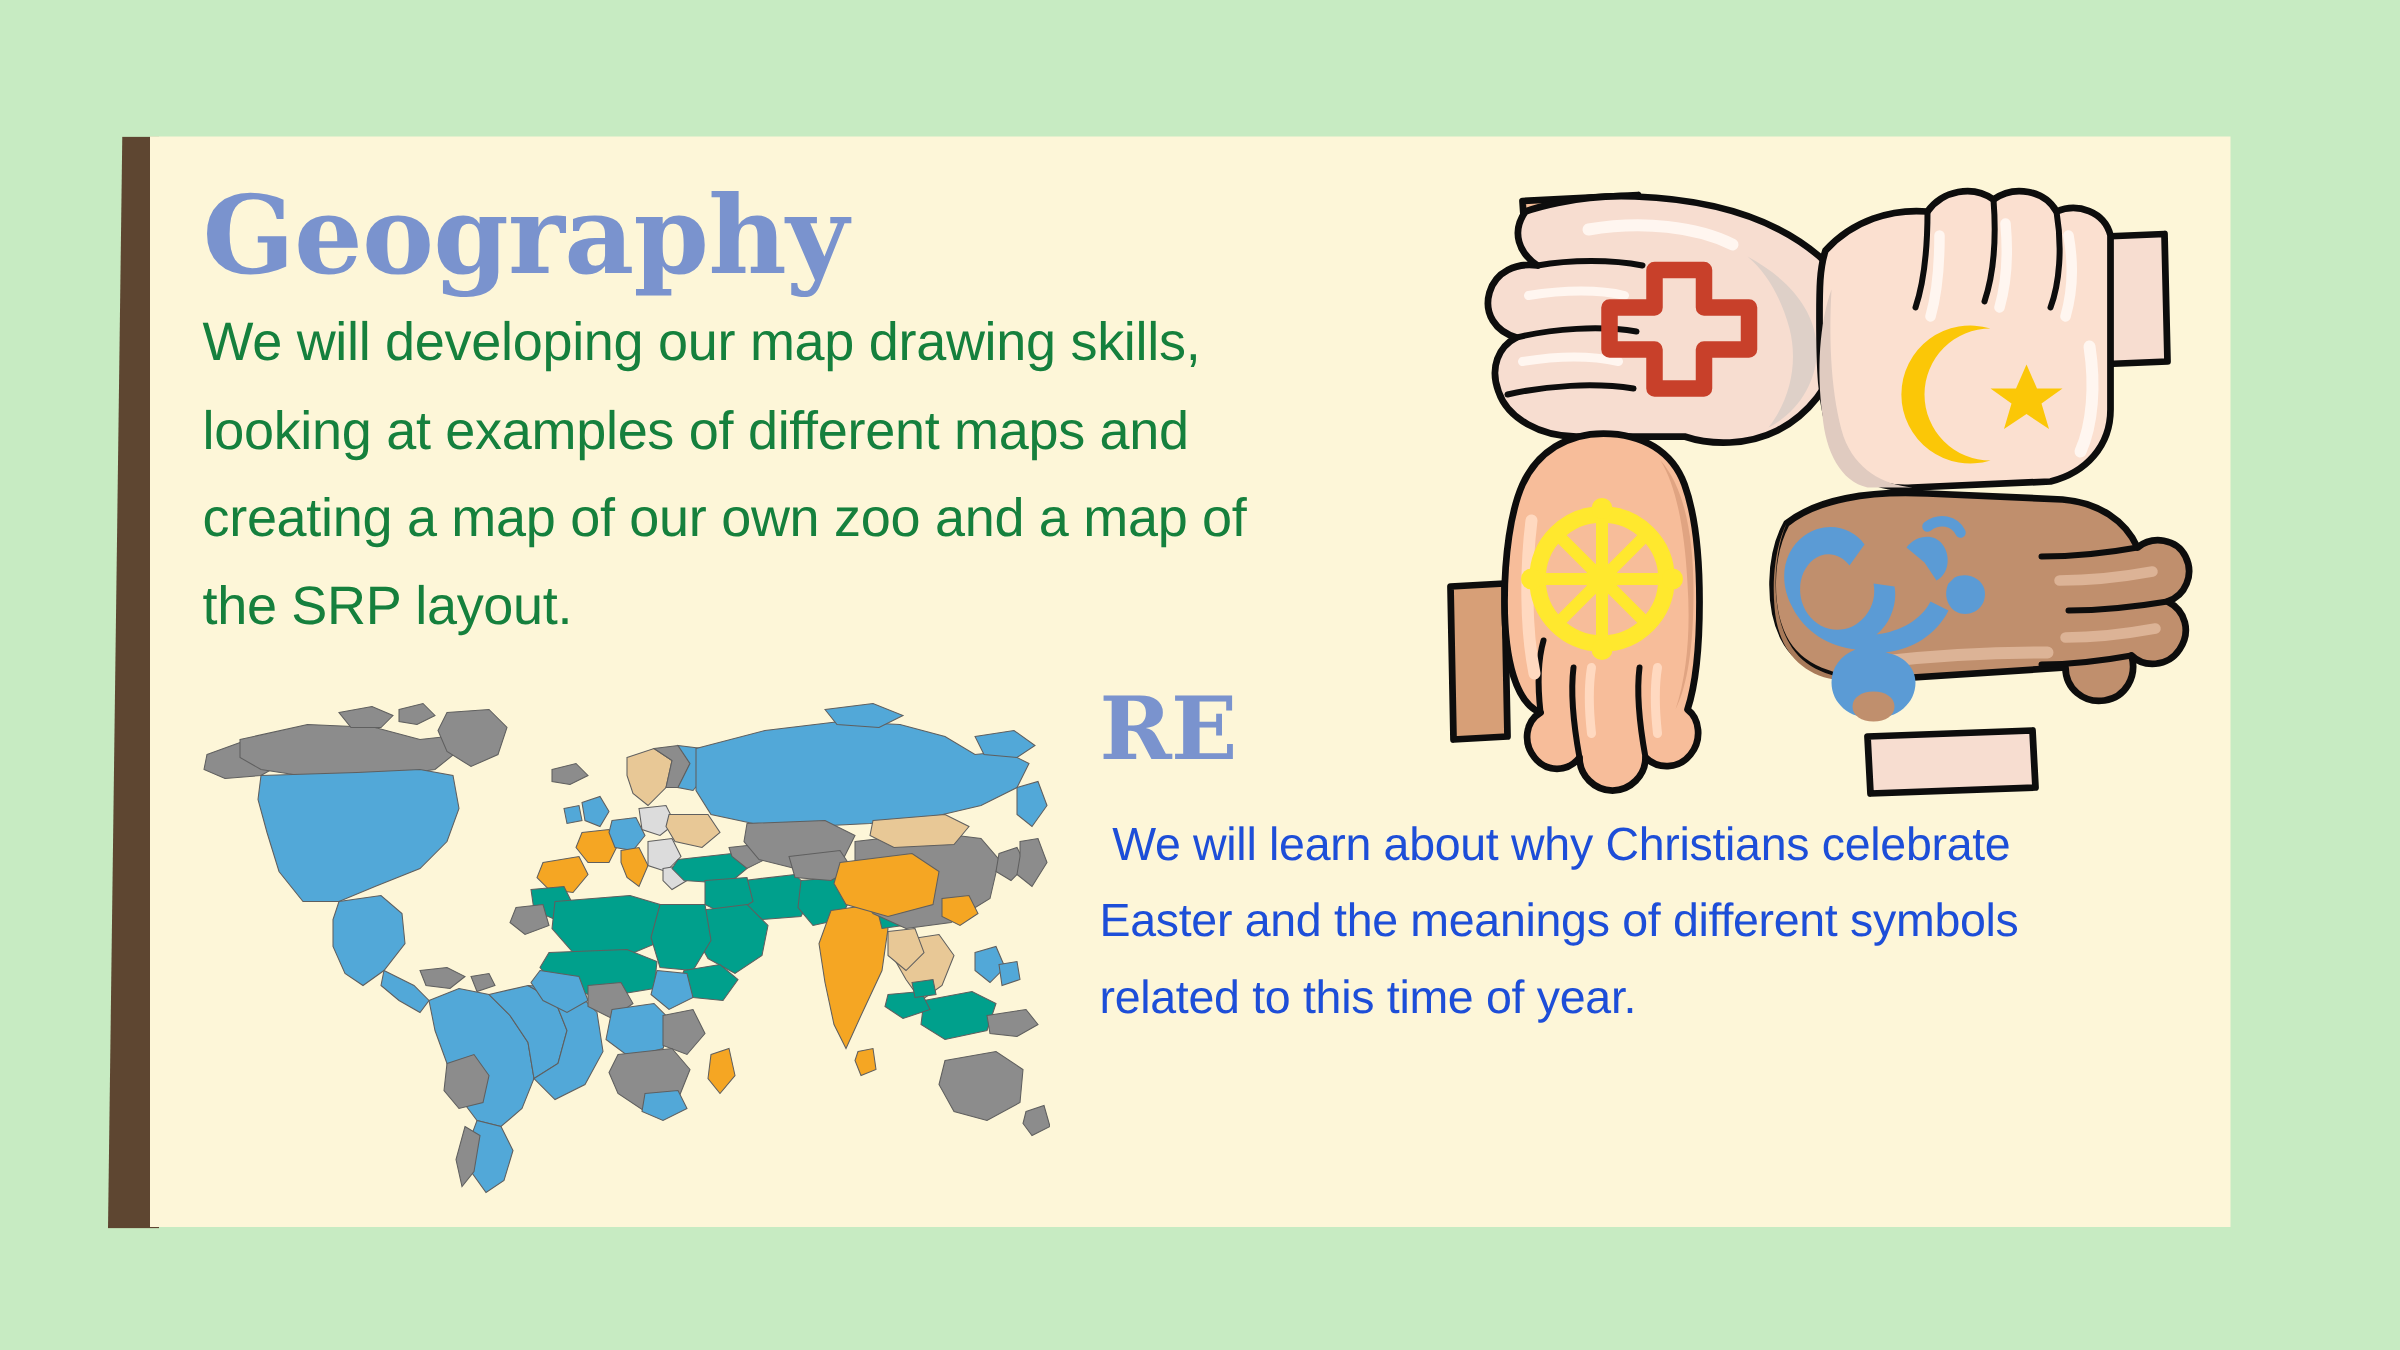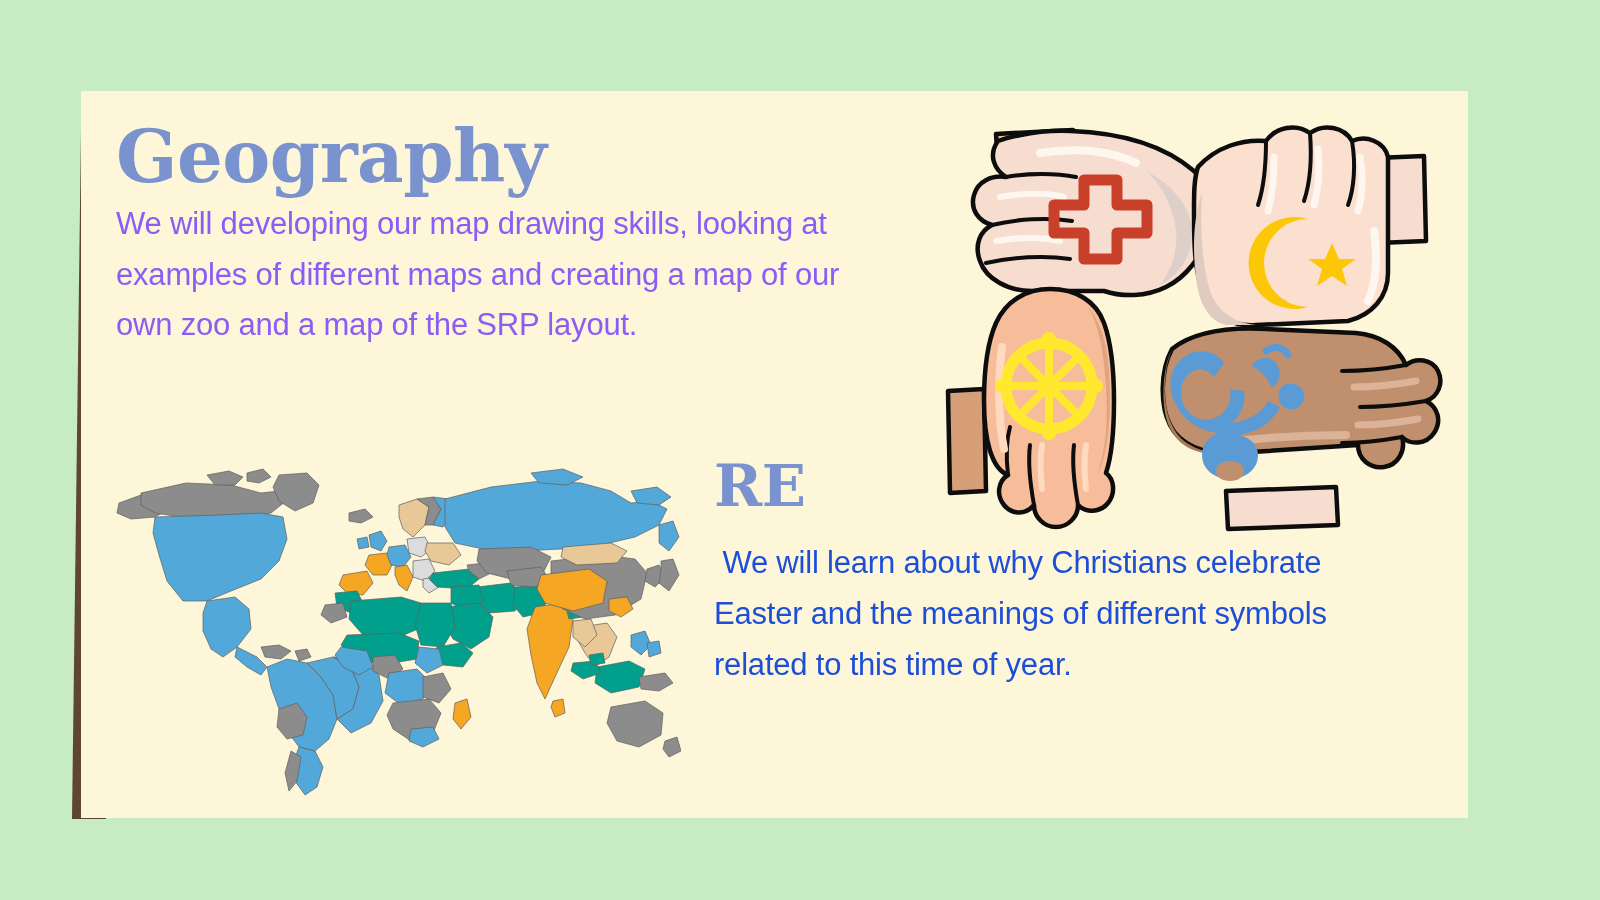--- a/index.html
+++ b/index.html
@@ -27,21 +27,21 @@
     left: 72px;
     top: 91px;
     width: 34px;
     height: 728px;
     background: #5e4631;
     clip-path: polygon(28% 0%, 100% 0%, 100% 100%, 0% 100%);
   }
 
   #slide-card {
     position: absolute;
-    left: 81px;
+    left: 100px;
     top: 91px;
     width: 1387px;
     height: 727px;
     background: #fdf6d8;
   }
 
   
   #geography-section {
     position: absolute;
     left: 35px;
@@ -53,23 +53,23 @@
     color: #7a93ce;
     line-height: 1;
     margin: 0;
     letter-spacing: -0.5px;
   }
   #geography-title {
     font-size: 72px;
   }
   #geography-body {
     margin: 6px 0 0 0;
-    font-size: 31px;
+    font-size: 36px;
     line-height: 1.63;
-    color: #8b5cf6;
+    color: #15803d;
     letter-spacing: -0.2px;
     max-width: 725px;
   }
 
   
   #world-map-figure {
     position: absolute;
     left: 30px;
     top: 360px;
     width: 570px;

